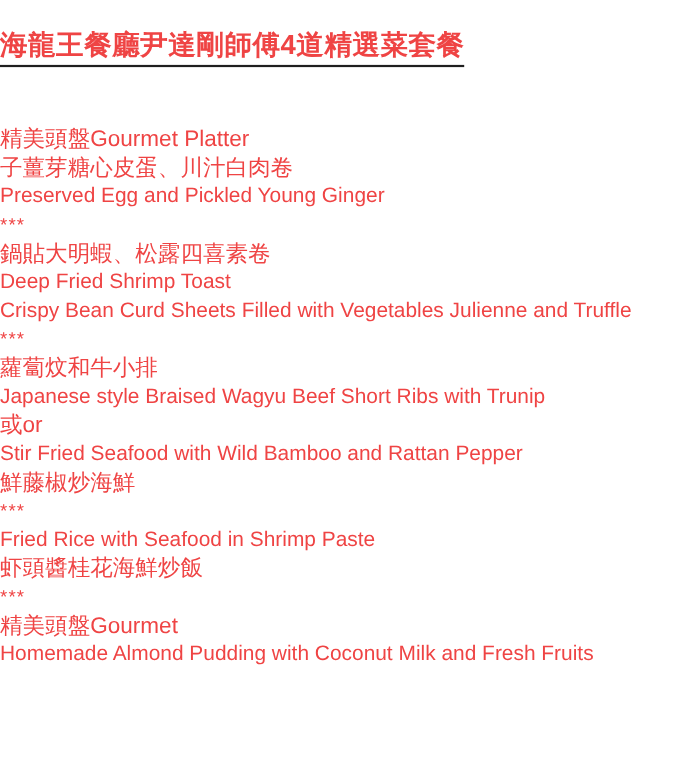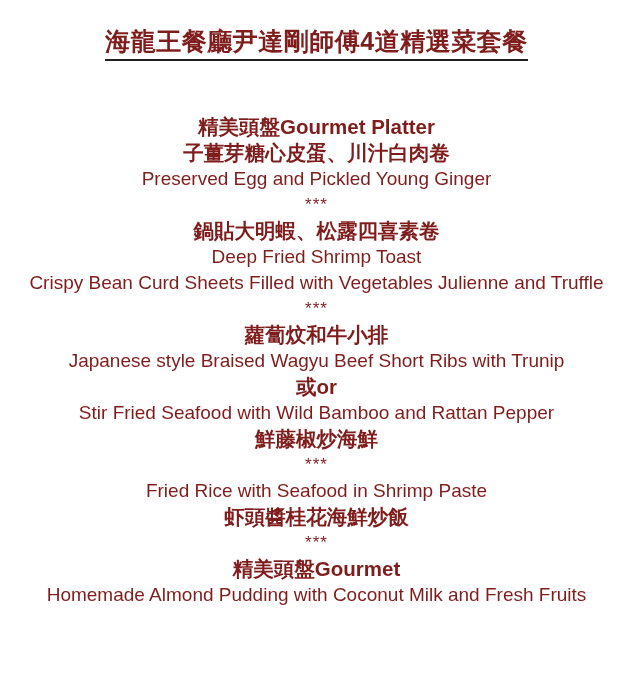--- a/index.html
+++ b/index.html
@@ -6,22 +6,21 @@
     margin: 0;
     padding: 0;
     background: #ffffff;
   }
   .page {
     width: 633px;
     height: 697px;
     box-sizing: border-box;
     background: #ffffff;
     font-family: "Liberation Sans", sans-serif;
-    color: #7f1d1d;
-    text-align: center;
+    color: #ef4444;
     padding-top: 26px;
     overflow: hidden;
   }
   .title {
     display: inline-block;
     margin: 0;
     font-size: 25px;
     font-weight: bold;
     letter-spacing: 0.5px;
     border-bottom: 2px solid #1f1f1f;
@@ -31,21 +30,20 @@
   .menu {
     margin-top: 53px;
   }
   .line {
     line-height: 26px;
     font-size: 19px;
     white-space: nowrap;
   }
   .line.zh {
     font-size: 20.5px;
-    font-weight: bold;
   }
   .line.sep {
     font-size: 17px;
     letter-spacing: 1px;
   }
 </style>
 </head>
 <body>
 
 <div class="page">

